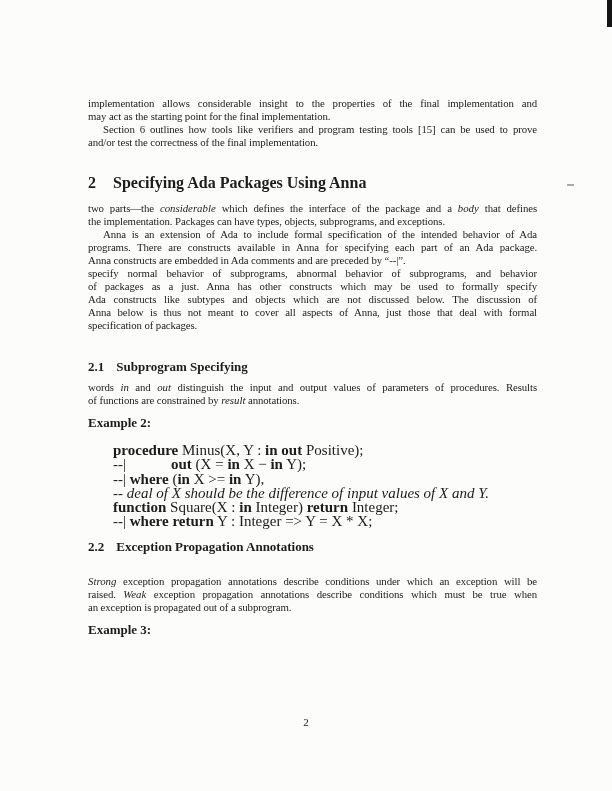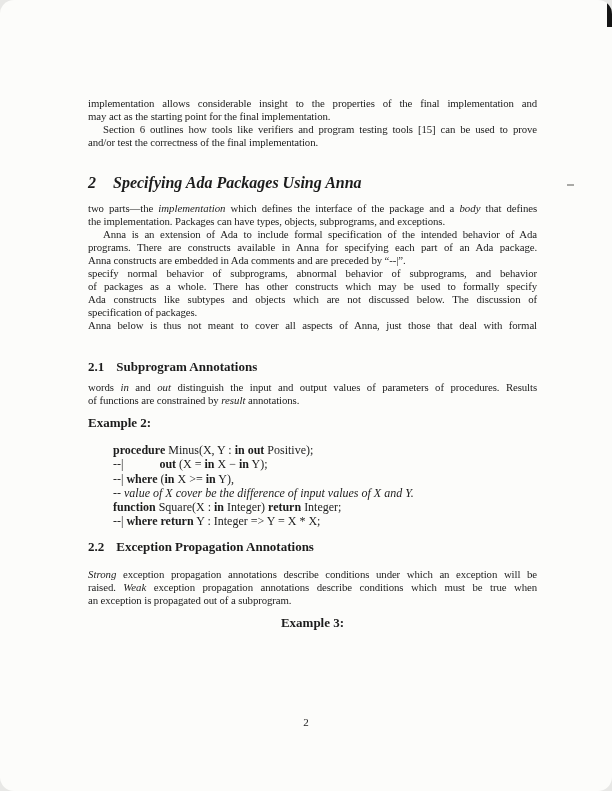--- a/index.html
+++ b/index.html
@@ -4,21 +4,20 @@
 <style>
   html,body{margin:0;padding:0;background:#e8e8e6;}
   .page{
     position:relative;
     width:612px;height:791px;
     margin:0 auto;
     background:#fcfcfa;
     color:#1c1c1c;
     font-family:"Liberation Serif","DejaVu Serif",serif;
     overflow:hidden;
-    border-radius:14px;
   }
   .content{
     position:absolute;
     left:88px; top:0;
     width:449px;
     padding-top:97px;
     font-size:10.8px;
     letter-spacing:-0.1px;
   }
   .para{margin:0;}
@@ -32,43 +31,42 @@
     text-align:left;
     text-align-last:auto;
   }
   .pline.indent{text-indent:15px;}
   .h-sec{
     margin:26px 0 11px 0;
     font-size:16px;
     font-weight:bold;
     line-height:16px;
     letter-spacing:0;
-    font-style:italic;
   }
   .h-sec .secnum{display:inline-block;margin-right:17px;}
   .h-sub{
     margin:28px 0 8px 0;
     font-size:13px;
     font-weight:bold;
     line-height:13px;
     letter-spacing:0;
   }
   .h-sub .secnum{display:inline-block;margin-right:12px;}
-  .h-sub.h-22{margin-top:11px;margin-bottom:15px;}
+  .h-sub.h-22{margin-top:11px;margin-bottom:22px;}
   .example-label{
     margin-top:9px;
     font-weight:bold;
     font-size:13px;
     line-height:13px;
     letter-spacing:0;
   }
-  .example-label.ex3{text-align:center;}
+  .example-label.ex3{}
   .codeblock{
     margin:14px 0 0 25px;
-    font-size:12px;
+    font-size:15px;
     letter-spacing:0;
   }
   .codeline{
     line-height:14.3px;
     white-space:pre;
     text-align:left;
   }
   .codeblock i, .pline i{letter-spacing:0;}
   .s21para{margin-top:8px;}
   .s22para{margin-top:0;}
@@ -110,52 +108,52 @@
     <div class="para">
         <div class="pline indent">Section 6 outlines how tools like verifiers and program testing tools [15] can be used to prove</div>
         <div class="pline last">and/or test the correctness of the final implementation.</div>
       </div>
 
     <div class="h-sec">
       <span class="secnum">2</span><span>Specifying Ada Packages Using Anna</span>
     </div>
 
     <div class="para">
-        <div class="pline">two parts—the <i>implementation</i> which defines the interface of the package and a <i>body</i> that defines</div>
+        <div class="pline">two parts—the <i>considerable</i> which defines the interface of the package and a <i>body</i> that defines</div>
         <div class="pline last">the implementation. Packages can have types, objects, subprograms, and exceptions.</div>
       </div>
     <div class="para">
         <div class="pline indent">Anna is an extension of Ada to include formal specification of the intended behavior of Ada</div>
         <div class="pline">programs. There are constructs available in Anna for specifying each part of an Ada package.</div>
         <div class="pline last">Anna constructs are embedded in Ada comments and are preceded by “--|”.</div>
       </div>
     <div class="para">
         <div class="pline">specify normal behavior of subprograms, abnormal behavior of subprograms, and behavior</div>
-        <div class="pline">of packages as a whole.  There has other constructs which may be used to formally specify</div>
+        <div class="pline">of packages as a just.  Anna has other constructs which may be used to formally specify</div>
         <div class="pline">Ada constructs like subtypes and objects which are not discussed below.  The discussion of</div>
+        <div class="pline">Anna below is thus not meant to cover all aspects of Anna, just those that deal with formal</div>
         <div class="pline last">specification of packages.</div>
-        <div class="pline">Anna below is thus not meant to cover all aspects of Anna, just those that deal with formal</div>
       </div>
 
     <div class="h-sub">
-      <span class="secnum">2.1</span><span>Subprogram Annotations</span>
+      <span class="secnum">2.1</span><span>Subprogram Specifying</span>
     </div>
 
     <div class="para s21para">
         <div class="pline">words <i>in</i> and <i>out</i> distinguish the input and output values of parameters of procedures.  Results</div>
         <div class="pline last">of functions are constrained by <i>result</i> annotations.</div>
       </div>
 
     <div class="example-label">Example 2:</div>
 
     <div class="codeblock">
         <div class="codeline"><b>procedure</b> Minus(X, Y : <b>in out</b> Positive);</div>
         <div class="codeline">--|            <b>out</b> (X = <b>in</b> X − <b>in</b> Y);</div>
         <div class="codeline">--| <b>where</b> (<b>in</b> X &gt;= <b>in</b> Y),</div>
-        <div class="codeline"><i>-- value of X cover be the difference of input values of X and Y.</i></div>
+        <div class="codeline"><i>-- deal of X should be the difference of input values of X and Y.</i></div>
         <div class="codeline"><b>function</b> Square(X : <b>in</b> Integer) <b>return</b> Integer;</div>
         <div class="codeline">--| <b>where return</b> Y : Integer =&gt; Y = X * X;</div>
       </div>
 
     <div class="h-sub h-22">
       <span class="secnum">2.2</span><span>Exception Propagation Annotations</span>
     </div>
 
     <div class="para s22para">
         <div class="pline"><i>Strong</i> exception propagation annotations describe conditions under which an exception will be</div>

